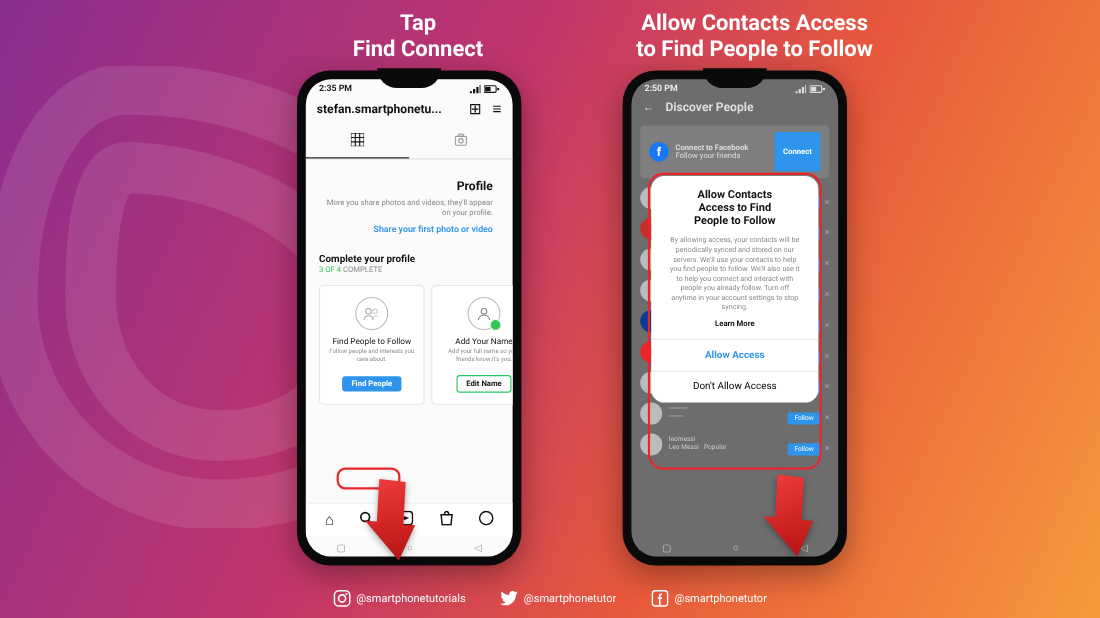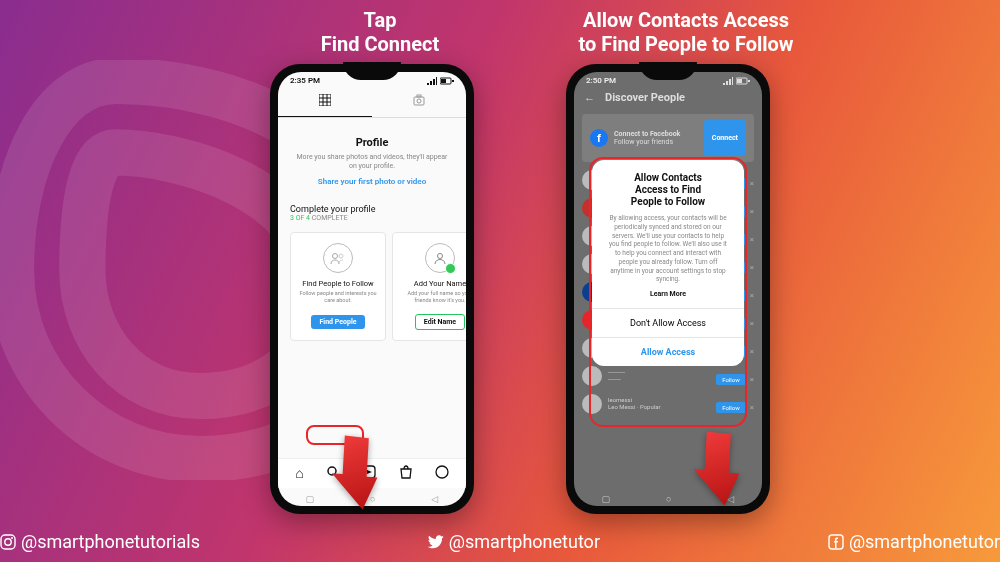--- a/index.html
+++ b/index.html
@@ -15,26 +15,26 @@
 .screen{width:100%;height:100%;background:#fafafa;border-radius:23px;overflow:hidden;position:relative}
 .notch{position:absolute;top:-2px;left:50%;transform:translateX(-50%);width:58px;height:18px;background:#0a0a0a;border-radius:0 0 18px 18px;z-index:20}
 .status{display:flex;justify-content:space-between;align-items:center;padding:4px 12px 0;font-size:8px;font-weight:600;color:#111}
 .status .r{display:flex;gap:3px;align-items:center}
 .hdrrow{display:flex;align-items:center;justify-content:space-between;padding:6px 10px 4px;font-size:11px;font-weight:700;color:#111}
 .hdrrow .u{max-width:120px;overflow:hidden;text-overflow:ellipsis;white-space:nowrap}
 .hdrrow .icons{display:flex;gap:10px;font-size:14px;font-weight:400}
 .tabs{display:flex;border-bottom:1px solid #ddd}
 .tabs div{flex:1;text-align:center;padding:6px 0}
 .tabs .active{border-bottom:1.5px solid #111}
-.profile-empty{text-align:center;padding:18px 18px 8px}
+.profile-empty{text-align:right;padding:18px 18px 8px}
 .profile-empty h4{font-size:11px;font-weight:700;margin-bottom:4px;color:#111}
 .profile-empty p{font-size:7px;color:#888;line-height:1.3}
 .profile-empty .link{font-size:8px;color:#2f95ec;font-weight:600;margin-top:6px}
 .complete{padding:10px 12px 4px}
-.complete h5{font-size:9px;font-weight:400;color:#111}
+.complete h5{font-size:9px;font-weight:700;color:#111}
 .complete .sub{font-size:7px;color:#888}
 .cards{display:flex;gap:6px;padding:6px 0 0 12px}
 .card{min-width:96px;border:1px solid #e5e5e5;border-radius:4px;padding:10px 6px;text-align:center;background:#fff}
 .card .circ{width:30px;height:30px;border:1px solid #bbb;border-radius:50%;margin:0 auto 6px;display:flex;align-items:center;justify-content:center;color:#888;font-size:14px;position:relative}
 .card .check{position:absolute;right:-2px;bottom:-2px;width:11px;height:11px;background:#34c759;border-radius:50%;border:1.5px solid #fff}
 .card h6{font-size:7.5px;font-weight:400;color:#111;margin-bottom:2px}
 .card p{font-size:5.5px;color:#888;line-height:1.2;margin-bottom:6px}
 .card .btn{font-size:7px;font-weight:700;padding:3px 8px;border-radius:3px;display:inline-block}
 .btn-blue{background:#2f95ec;color:#fff}
 .btn-grey{background:#fff;border:1px solid #22c55e;color:#111}
@@ -62,21 +62,21 @@
 .hl2{left:15px;right:15px;top:85px;height:270px;border-radius:14px;z-index:31}
 .dialog .t{font-size:10px;font-weight:700;padding:12px 30px 6px;color:#111;line-height:1.2}
 .dialog .b{font-size:6.5px;color:#888;padding:0 16px 6px;line-height:1.35}
 .dialog .lm{font-size:7px;font-weight:700;color:#111;padding-bottom:10px}
 .dialog .opt{border-top:1px solid #e5e5e5;padding:9px 0;font-size:9px}
 .dialog .opt.blue{color:#2f95ec;font-weight:700}
 .arrow{position:absolute;z-index:50;pointer-events:none}
 .arrow svg{filter:drop-shadow(0 2px 3px rgba(0,0,0,.35))}
 .a1{left:320px;top:420px;width:70px;height:90px}
 .a2{left:682px;top:416px;width:70px;height:90px}
-.footer{position:absolute;bottom:10px;left:0;right:0;display:flex;justify-content:space-between;gap:20px;color:#fff;font-size:18px;align-items:center}
+.footer{position:absolute;bottom:10px;left:0;right:0;display:flex;justify-content:center;gap:32px;color:#fff;font-size:10px;align-items:center}
 .footer .it{display:flex;align-items:center;gap:5px}
 .footer .ic{width:16px;height:16px;display:inline-flex;align-items:center;justify-content:center}
 .sgrn{color:#34c759}
 </style>
 </head>
 <body>
 
 <div class="bg-shape">
 <svg viewBox="0 0 100 100">
       <path d="M30 5 C60 5 95 20 95 55 C95 80 75 95 50 95 C25 95 5 75 5 50 C5 25 15 5 30 5 Z M30 22 C44 22 78 30 78 56 C78 72 65 80 50 80 C33 80 22 66 22 50 C22 34 24 22 30 22 Z" fill="none" stroke="#fff" stroke-width="11" stroke-linecap="round"></path>
@@ -95,20 +95,27 @@
       <span>2:35 PM</span>
       <span class="r">
         <svg width="10" height="8">
             <path d="M0 6h2v2H0zM3 4h2v4H3zM6 2h2v6H6zM9 0h1v8h-1z" fill="#111"></path>
           </svg>
         <svg width="14" height="8">
             <rect x="0" y="1" width="11" height="6" rx="1" fill="none" stroke="#111"></rect>
             <rect x="1" y="2" width="5" height="4" fill="#111"></rect>
             <rect x="12" y="3" width="2" height="2" fill="#111"></rect>
           </svg>
+      </span>
+    </div>
+    <div class="hdrrow">
+      <span class="u">stefan.smartphonetu...</span>
+      <span class="icons">
+        <span>⊞</span>
+        <span>≡</span>
       </span>
     </div>
     <div class="tabs">
       <div class="active"><svg width="12" height="12">
             <rect x="0" y="0" width="12" height="12" fill="none" stroke="#111"></rect>
             <line x1="4" y1="0" x2="4" y2="12" stroke="#111"></line>
             <line x1="8" y1="0" x2="8" y2="12" stroke="#111"></line>
             <line x1="0" y1="4" x2="12" y2="4" stroke="#111"></line>
             <line x1="0" y1="8" x2="12" y2="8" stroke="#111"></line>
           </svg></div>
@@ -274,22 +281,22 @@
             <div class="txt"><span>leomessi</span><br><span>Leo Messi · Popular</span></div>
           </div>
           <div><span class="follow">Follow</span><span class="x">×</span></div>
         </div>
     </div>
 
     <div class="dialog">
       <div class="t">Allow Contacts Access to Find People to Follow</div>
       <div class="b">By allowing access, your contacts will be periodically synced and stored on our servers. We'll use your contacts to help you find people to follow. We'll also use it to help you connect and interact with people you already follow. Turn off anytime in your account settings to stop syncing.</div>
       <div class="lm">Learn More</div>
+      <div class="opt blue">Allow Access</div>
       <div class="opt">Don't Allow Access</div>
-      <div class="opt blue">Allow Access</div>
     </div>
     <div class="hl-red hl2"></div>
 
     <div class="androidnav" style="color:#ccc">
       <span>▢</span>
       <span>○</span>
       <span>◁</span>
     </div>
   </div>
 </div>

